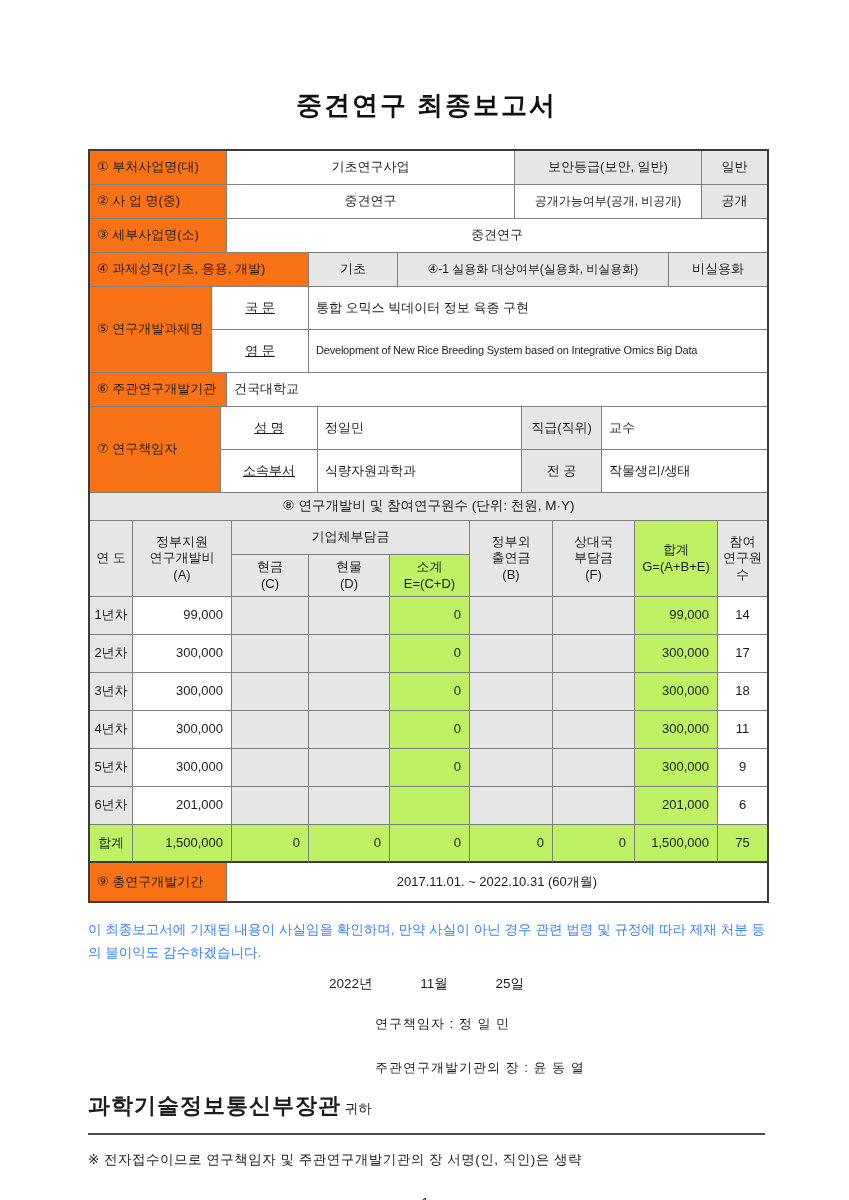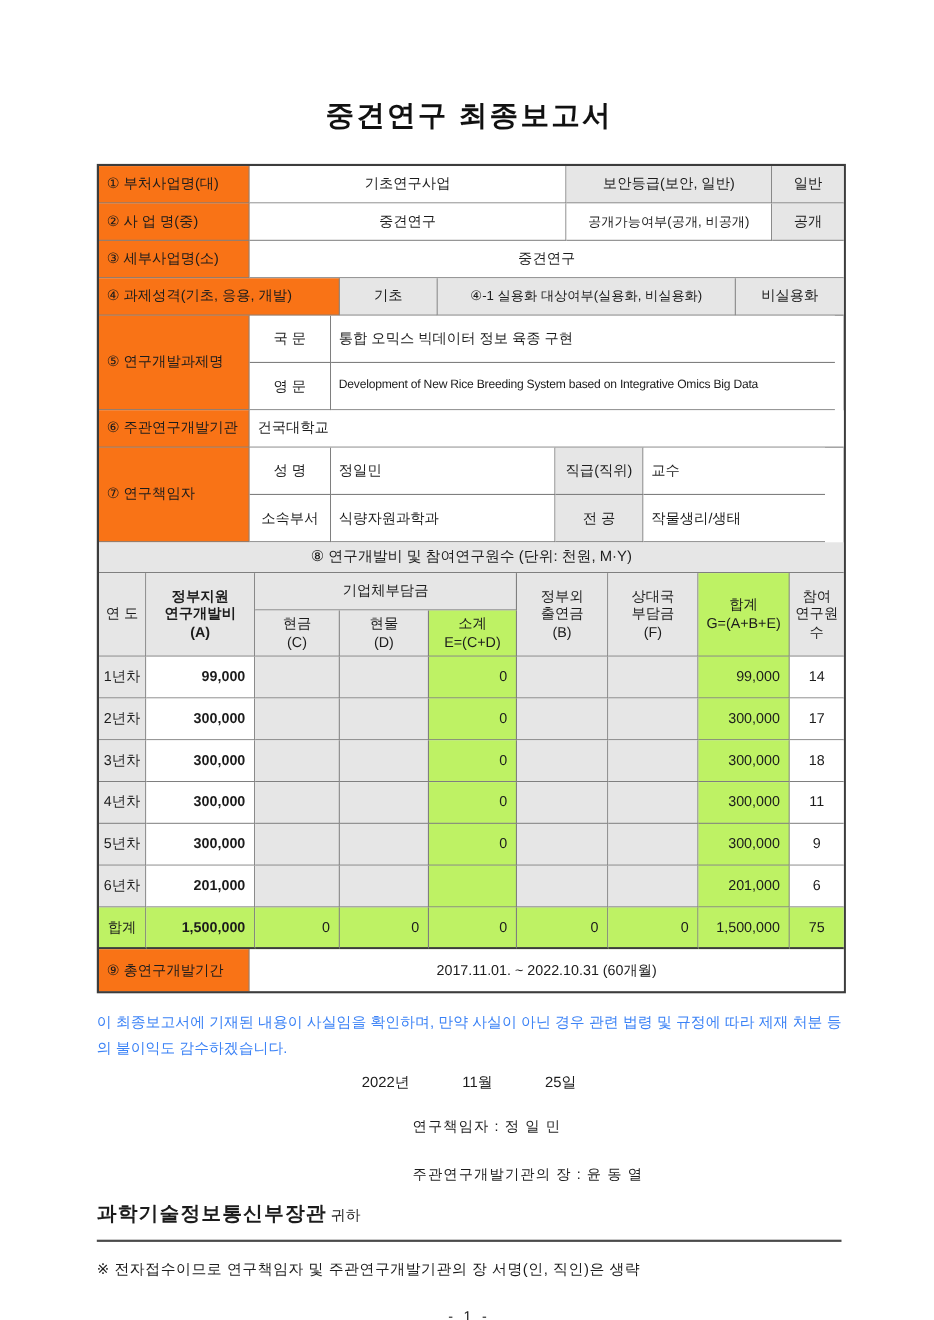--- a/index.html
+++ b/index.html
@@ -20,36 +20,36 @@
   .lft{padding-left:7px;justify-content:flex-start;}
   .num{justify-content:flex-end;padding-right:8px;}
   .pre{white-space:pre-line;}
   .fit{font-size:12px;}
   .eng{font-size:11px;letter-spacing:-0.2px;}
   .h34{height:34px;}.h43{height:43px;}.h86{height:86px;}.h38{height:38px;}
   .hh{height:76px;}.hr2{height:42px;}
   
   .i1{width:137px;}.i2{width:288px;}.i3{width:187px;}.i4{width:65px;}.iv{width:540px;}
   .r4a{width:219px;}.r4b{width:89px;}.r4c{width:271px;}.r4d{width:98px;}
-  .sub{width:74px;}.v458{width:458px;}.v204{width:204px;}.l89{width:80px;}.v165{width:165px;}
+  .sub{width:97px;text-decoration:underline;}.v458{width:458px;}.v204{width:204px;}.l89{width:80px;}.v165{width:165px;}
   
-  .w1{width:43px;}.w2{width:99px;font-weight:bold;}.w3{width:77px;text-align:center;}.w4{width:81px;}.w5{width:80px;}
+  .w1{width:43px;}.w2{width:99px;}.w3{width:77px;text-align:center;}.w4{width:81px;}.w5{width:80px;}
   .w6{width:83px;}.w7{width:82px;}.w8{width:83px;}.w9{width:49px;}.grp{width:238px;}
   .grpTop{width:238px;height:34px;}
   .totrow > .cell{border-bottom:2px solid #3c3c3c;}
   .banner{height:28px;background:#e6e6e6;justify-content:center;font-size:13.5px;}
   
   .decl{margin-top:16px;font-size:13.5px;line-height:1.7;text-align:justify;color:#3b82f6;}
   .dateline{margin-top:10px;text-align:center;font-size:13.5px;}
   .dateline span{margin:0 22px;}
   .sign{margin-left:287px;font-size:13px;letter-spacing:1px;}
   .sign1{margin-top:22px;}
   .sign2{margin-top:26px;}
   .recipient{margin-top:14px;font-size:13.5px;}
-  .recipient .big{font-size:18px;font-weight:bold;letter-spacing:1px;}
+  .recipient .big{font-size:22px;font-weight:bold;letter-spacing:1px;}
   .rule{margin-top:12px;border-top:2px solid #4a4a4a;width:677px;}
   .footnote{margin-top:16px;font-size:13.5px;letter-spacing:0.5px;}
   .pagenum{margin-top:26px;text-align:center;font-size:13px;letter-spacing:3px;}
 </style>
 </head>
 <body>
 
 <div class="sheet">
 
   <div class="title">중견연구 최종보고서</div>

